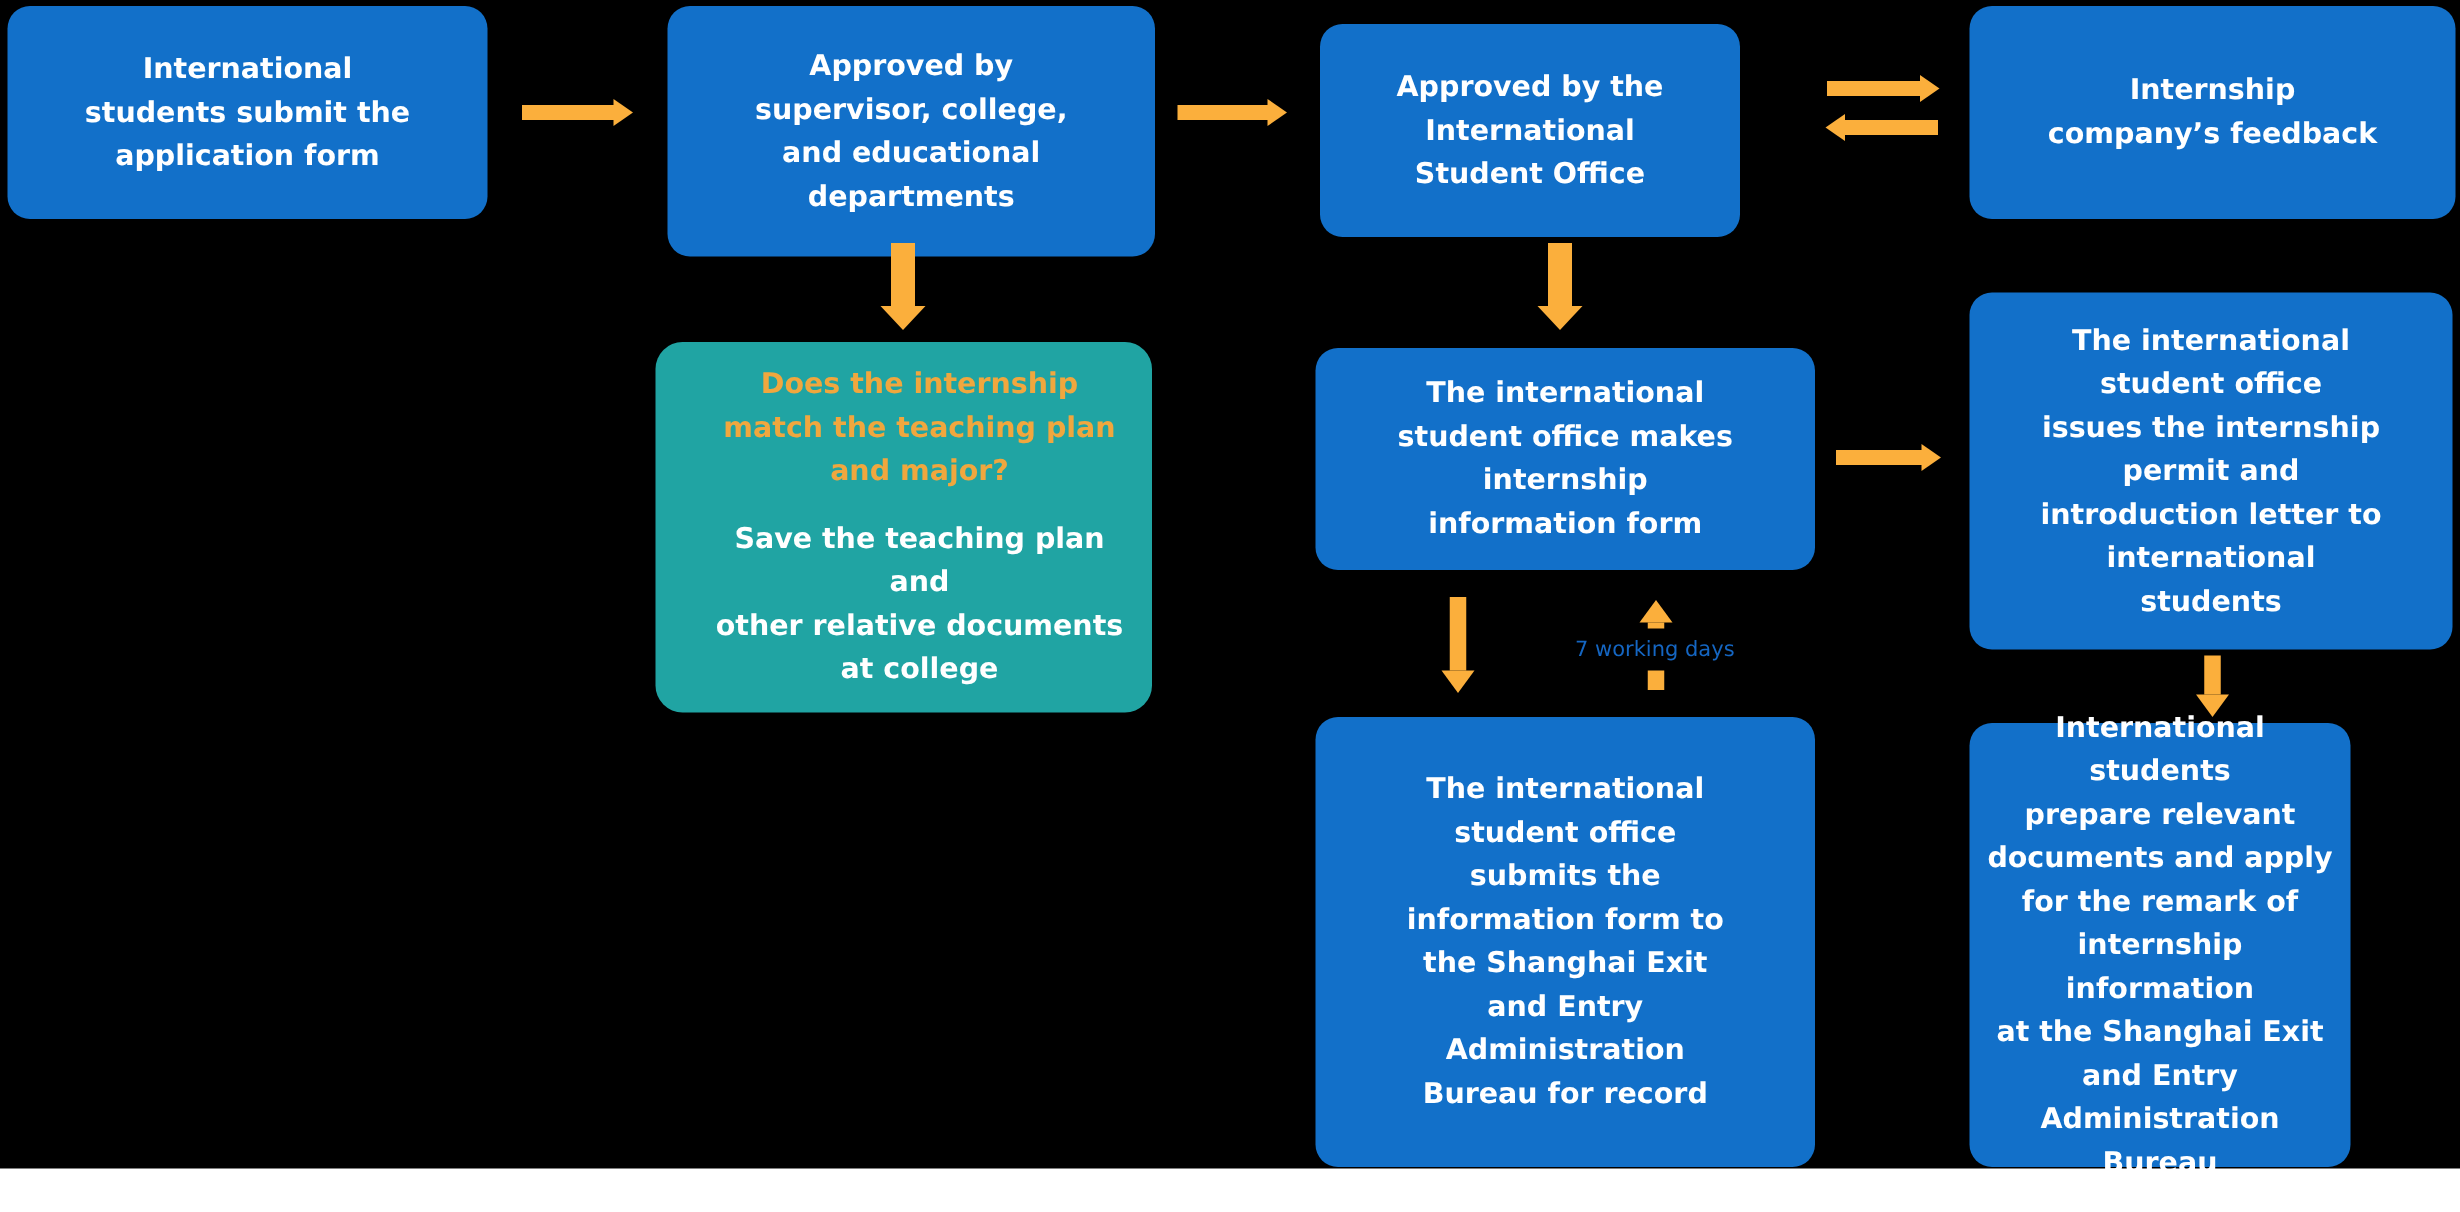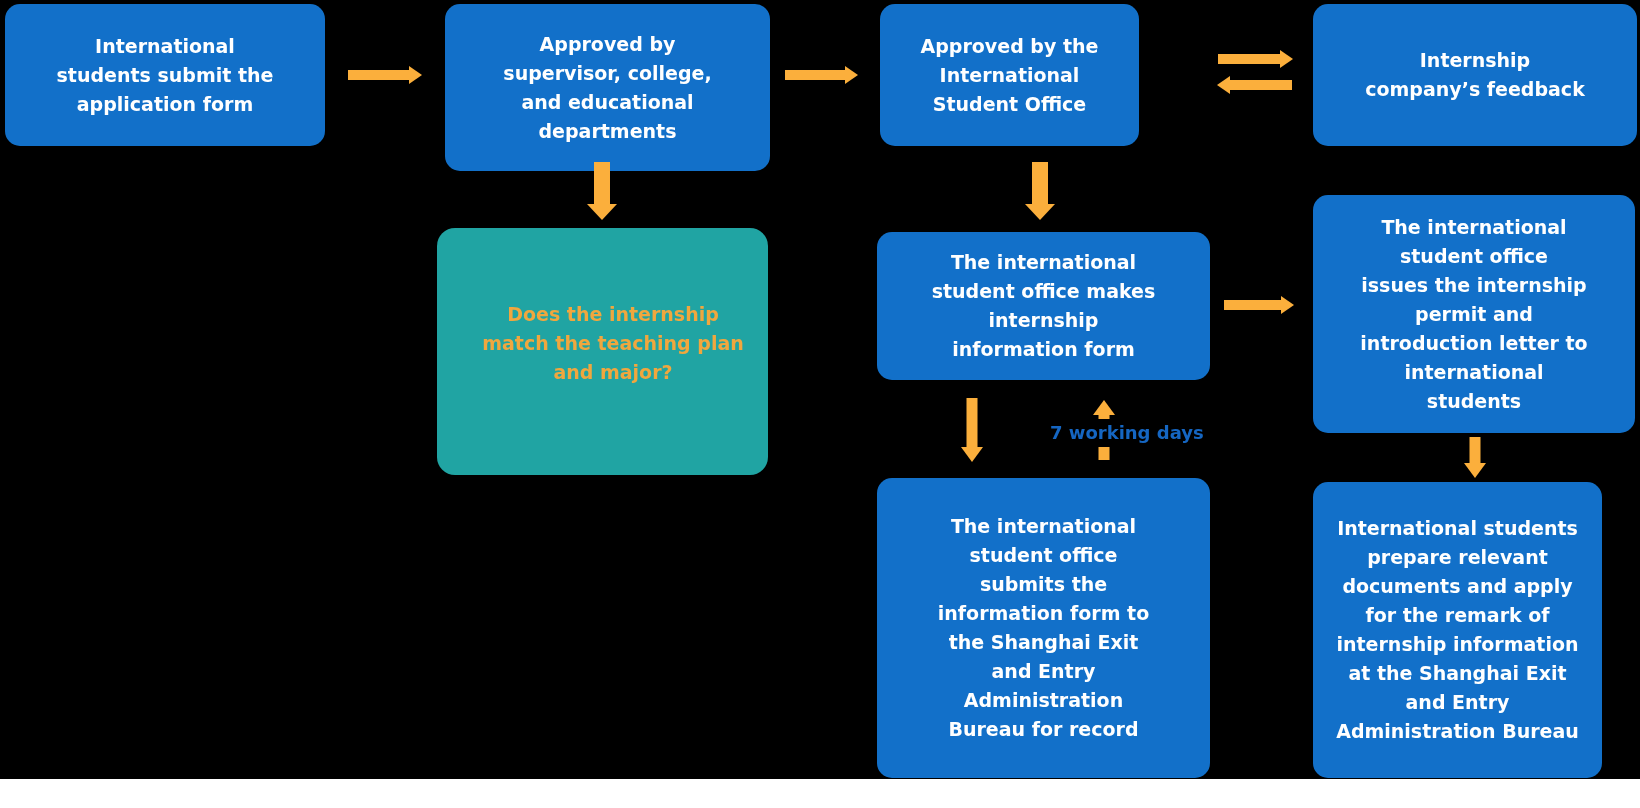--- a/index.html
+++ b/index.html
@@ -34,21 +34,21 @@
   .arr-down-thick::after{bottom:0;left:50%;transform:translateX(-50%);border-left:15px solid transparent;border-right:15px solid transparent;border-top:16px solid var(--arrow-orange,#FBAF3C);}
   
   .arr-down-thin{width:22px;}
   .arr-down-thin::before{top:0;left:50%;transform:translateX(-50%);width:11px;height:calc(100% - 15px);background:var(--arrow-orange,#FBAF3C);}
   .arr-down-thin::after{bottom:0;left:50%;transform:translateX(-50%);border-left:11px solid transparent;border-right:11px solid transparent;border-top:15px solid var(--arrow-orange,#FBAF3C);}
   
   .arr-up-thin{width:22px;}
   .arr-up-thin::before{bottom:0;left:50%;transform:translateX(-50%);width:11px;height:calc(100% - 15px);background:var(--arrow-orange,#FBAF3C);}
   .arr-up-thin::after{top:0;left:50%;transform:translateX(-50%);border-left:11px solid transparent;border-right:11px solid transparent;border-bottom:15px solid var(--arrow-orange,#FBAF3C);}
   .label7{
-    position:absolute;font-weight:bold;font-size:18px;line-height:24px;
+    position:absolute;font-weight:normal;font-size:14px;line-height:24px;
     color:var(--label-blue,#1566C2);background:var(--page-bg,#000);padding:2px 4px;white-space:nowrap;
   }
   .footer-strip{position:absolute;left:0;top:779px;width:1640px;height:29px;background:var(--footer-white,#fff);}
 </style>
 </head>
 <body>
 
 <div class="canvas">
 
   <div class="box blue" style="left:5px;top:4px;width:320px;height:142px">
@@ -57,35 +57,38 @@
 application form</div>
   </div>
 
   <div class="box blue" style="left:445px;top:4px;width:325px;height:167px">
     <div class="t">Approved by
 supervisor, college,
 and educational
 departments</div>
   </div>
 
-  <div class="box blue" style="left:880px;top:4px;width:259px;height:142px">
+  <div class="box blue" style="left:880px;top:16px;width:280px;height:142px">
     <div class="t">Approved by the
 International
 Student Office</div>
   </div>
 
   <div class="box blue" style="left:1313px;top:4px;width:324px;height:142px">
     <div class="t">Internship
 company’s feedback</div>
   </div>
 
   <div class="box teal" style="left:437px;top:228px;width:331px;height:247px">
     <div class="q">Does the internship
 match the teaching plan
 and major?</div>
+    <div class="n">Save the teaching plan and
+other relative documents
+at college</div>
   </div>
 
   <div class="box blue" style="left:877px;top:232px;width:333px;height:148px">
     <div class="t">The international
 student office makes
 internship
 information form</div>
   </div>
 
   <div class="box blue" style="left:877px;top:478px;width:333px;height:300px">
@@ -102,21 +105,21 @@
   <div class="box blue" style="left:1313px;top:195px;width:322px;height:238px">
     <div class="t">The international
 student office
 issues the internship
 permit and
 introduction letter to
 international
 students</div>
   </div>
 
-  <div class="box blue" style="left:1313px;top:482px;width:289px;height:296px">
+  <div class="box blue" style="left:1313px;top:482px;width:254px;height:296px">
     <div class="t">International students
 prepare relevant
 documents and apply
 for the remark of
 internship information
 at the Shanghai Exit
 and Entry
 Administration Bureau</div>
   </div>
 

